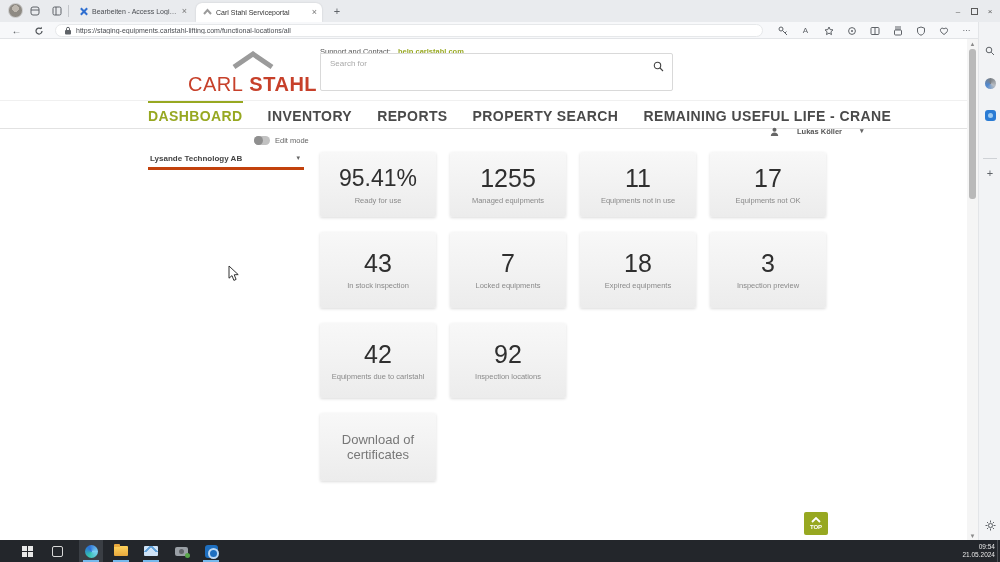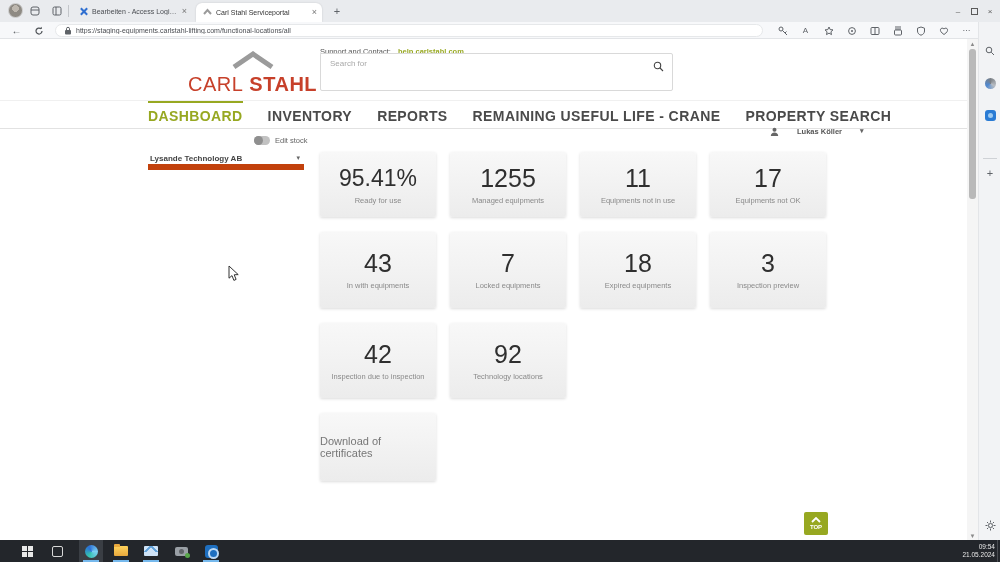--- a/index.html
+++ b/index.html
@@ -73,33 +73,33 @@
   .navitem { height:28px; display:flex; align-items:center; font-size:14px; font-weight:bold; letter-spacing:.4px; color:#4a4a4a; border-top:2px solid transparent; }
   .navitem.active { color:#97a821; border-top:2px solid #97a821; }
   .navuser { position:absolute; left:770px; top:16px; height:28px; display:flex; align-items:center; gap:18px; font-size:7.5px; font-weight:bold; color:#555; }
   .caret { color:#666; font-size:7px; }
 
   .editmode { position:absolute; left:254px; top:97px; display:flex; align-items:center; gap:5px; }
   .toggle { width:16px; height:9px; border-radius:5px; background:#c2c2c2; position:relative; }
   .toggle::after { content:""; position:absolute; left:0px; top:0px; width:9px; height:9px; border-radius:50%; background:#8f8f8f; }
   .editmode-label { font-size:7.5px; color:#666; }
 
-  .companyselect { position:absolute; left:148px; top:110px; width:156px; height:21px; border-bottom:6px solid #c2410c; }
+  .companyselect { position:absolute; left:148px; top:110px; width:156px; height:21px; border-bottom:3px solid #c2410c; }
   .companyselect .val { position:absolute; left:2px; top:5px; font-size:8px; font-weight:bold; color:#444; }
   .companyselect .caret { position:absolute; right:4px; top:5px; }
 
   .tiles { position:absolute; left:320px; top:113px; display:grid; grid-template-columns:repeat(4,116px); grid-template-rows:65px 76px 75px; column-gap:14px; row-gap:15px; }
   .tile { background:linear-gradient(180deg,#f8f8f8 0%,#ececec 100%); border-radius:2px; box-shadow:0 1px 3px rgba(0,0,0,.14);
           display:flex; flex-direction:column; align-items:center; justify-content:center; text-align:center; cursor:pointer; }
   .tile-value { font-size:25px; color:#2f2f2f; line-height:27px; }
   .tile-label { font-size:7.5px; color:#8a8a8a; margin-top:4px; padding:0 9px; line-height:9px; }
 
   .download-tile { position:absolute; left:320px; top:374px; width:116px; height:68px;
           background:linear-gradient(180deg,#f8f8f8 0%,#ececec 100%); border-radius:2px; box-shadow:0 1px 3px rgba(0,0,0,.14);
-          display:flex; align-items:center; justify-content:center; font-size:11px; color:#777; cursor:pointer; }
+          display:flex; align-items:center; justify-content:center; text-align:center; font-size:13px; color:#777; cursor:pointer; }
 
   .topbtn { position:absolute; left:804px; top:473px; width:24px; height:23px; background:#97a821; border-radius:2px;
             display:flex; flex-direction:column; align-items:center; justify-content:center; cursor:pointer; }
   .topbtn .lbl { color:#fff; font-size:6px; font-weight:bold; margin-top:1px; }
 
   .pagescroll { position:absolute; left:967px; top:39px; width:11px; height:501px; background:#f5f5f5; }
   .pagescroll .arr { position:absolute; left:0; width:11px; height:9px; color:#8a8a8a; font-size:6px; display:flex; align-items:center; justify-content:center; }
   .pagescroll .thumb { position:absolute; left:2px; top:10px; width:7px; height:150px; background:#b9b9b9; border-radius:3px; }
 
   .cursor { position:absolute; left:228px; top:226px; }
@@ -286,36 +286,36 @@
             <path d="M7 7 L10 10" stroke="#444" stroke-width="1.1"></path>
           </svg>
       </span>
     </div>
 
     <div class="mainnav">
       <div class="navitems">
         <div class="navitem active">DASHBOARD</div>
         <div class="navitem">INVENTORY</div>
         <div class="navitem">REPORTS</div>
+        <div class="navitem">PROPERTY SEARCH</div>
         <div class="navitem">REMAINING USEFUL LIFE - CRANE</div>
-        <div class="navitem">PROPERTY SEARCH</div>
       </div>
       <div class="navuser">
         <svg width="9" height="9" viewBox="0 0 9 9">
             <circle cx="4.5" cy="2.8" r="2" fill="#666"></circle>
             <path d="M0.8 9 C0.8 6.6 2.4 5.4 4.5 5.4 C6.6 5.4 8.2 6.6 8.2 9 Z" fill="#666"></path>
           </svg>
         <span>Lukas Köller</span>
         <span class="caret">▾</span>
       </div>
     </div>
 
     <div class="editmode">
       <span class="toggle"></span>
-      <span class="editmode-label">Edit stock</span>
+      <span class="editmode-label">Edit mode</span>
     </div>
 
     <div class="companyselect">
       <span class="val">Lysande Technology AB</span>
       <span class="caret">▾</span>
     </div>
 
     <div class="tiles">
       <div class="tile">
         <div class="tile-value" style="font-size:23px">95.41%</div>
@@ -328,41 +328,41 @@
       <div class="tile">
         <div class="tile-value">11</div>
         <div class="tile-label">Equipments not in use</div>
       </div>
       <div class="tile">
         <div class="tile-value">17</div>
         <div class="tile-label">Equipments not OK</div>
       </div>
       <div class="tile">
         <div class="tile-value">43</div>
-        <div class="tile-label">In with equipments</div>
+        <div class="tile-label">In stock inspection</div>
       </div>
       <div class="tile">
         <div class="tile-value">7</div>
         <div class="tile-label">Locked equipments</div>
       </div>
       <div class="tile">
         <div class="tile-value">18</div>
         <div class="tile-label">Expired equipments</div>
       </div>
       <div class="tile">
         <div class="tile-value">3</div>
         <div class="tile-label">Inspection preview</div>
       </div>
       <div class="tile">
         <div class="tile-value">42</div>
-        <div class="tile-label">Inspection due to inspection</div>
+        <div class="tile-label">Equipments due to carlstahl</div>
       </div>
       <div class="tile">
         <div class="tile-value">92</div>
-        <div class="tile-label">Technology locations</div>
+        <div class="tile-label">Inspection locations</div>
       </div>
     </div>
 
     <div class="download-tile">Download of certificates</div>
 
     <div class="topbtn">
       <svg width="10" height="6" viewBox="0 0 10 6">
           <path d="M1 5 L5 1 L9 5" fill="none" stroke="#fff" stroke-width="1.8"></path>
         </svg>
       <span class="lbl">TOP</span>

